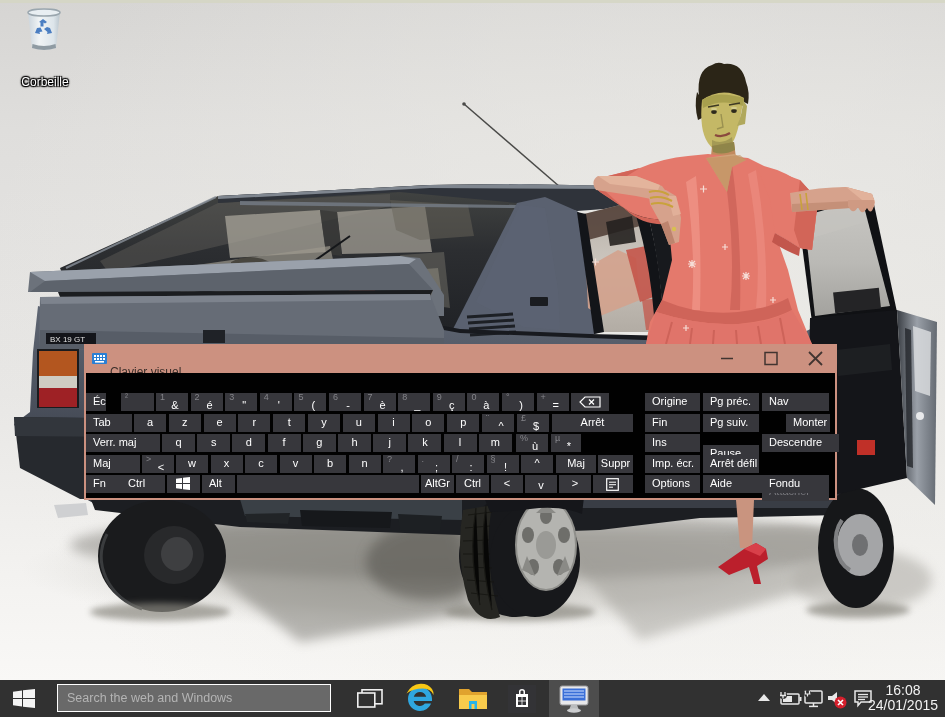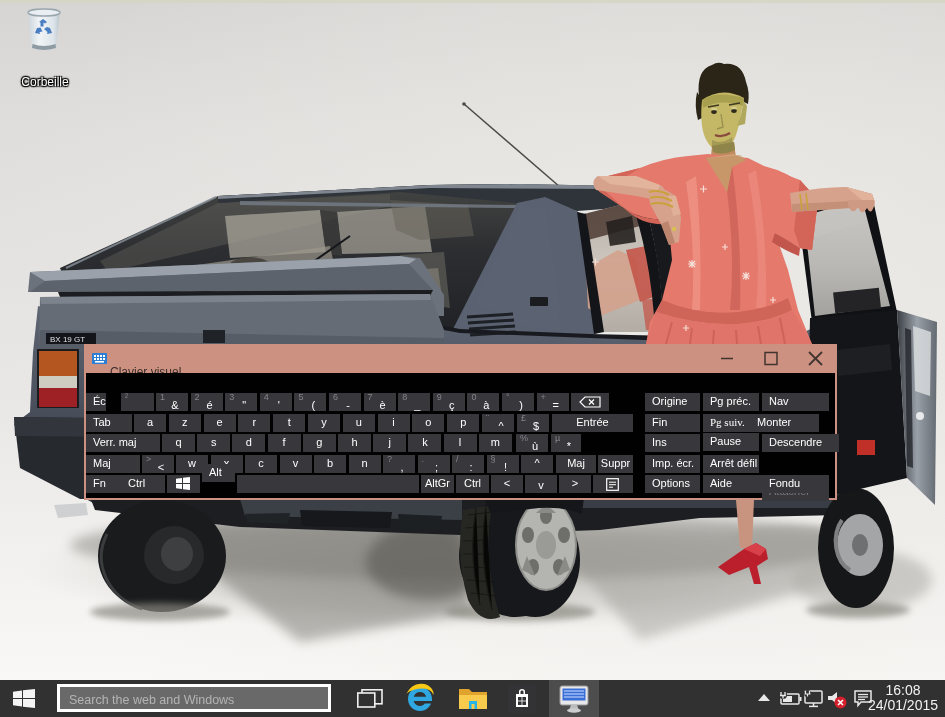--- a/index.html
+++ b/index.html
@@ -10,21 +10,21 @@
 #kbtitle .txt{position:absolute;left:26px;top:4px;margin-top:17px;}
 #kbbody{position:absolute;left:2px;top:29px;width:749px;height:125px;background:#010101;}
 .key{position:absolute;background:#37373c;color:#fff;font-size:11px;height:18px;overflow:hidden;}
 .key .c{position:absolute;width:100%;text-align:center;top:2px;left:0;}
 .key .l{position:absolute;left:7px;top:2px;}
 .key .sup{position:absolute;left:4px;top:-1px;font-size:9px;color:#85858a;}
 .key .main{position:absolute;width:100%;text-align:center;bottom:0px;left:3px;font-size:11px;}
 .key.gray{color:#77777c;margin-top:28px;}
 
 #taskbar{position:absolute;left:0;top:680px;width:945px;height:37px;background:#313131;}
-#search{position:absolute;left:57px;top:4px;width:274px;height:28px;background:#696969;border:3px solid #ffffff;color:#b4b4b4;font-size:12.5px;line-height:26px;padding-left:9px;box-sizing:border-box;}
+#search{position:absolute;left:57px;top:4px;width:274px;height:28px;background:#696969;border:1px solid #ffffff;color:#b4b4b4;font-size:12.5px;line-height:26px;padding-left:9px;box-sizing:border-box;}
 #clock{position:absolute;right:7px;top:3px;text-align:center;color:#f2f2f2;font-size:14px;line-height:15px;}
 </style></head>
 <body>
 <svg id="scene" width="945" height="717" viewBox="0 0 945 717" xmlns="http://www.w3.org/2000/svg">
 <defs>
 <linearGradient id="wall" x1="0" y1="0" x2="0" y2="1">
  <stop offset="0" stop-color="#d6d5d3"></stop>
         <stop offset="0.18" stop-color="#dfdedc"></stop>
  <stop offset="0.55" stop-color="#e8e7e5"></stop>
         <stop offset="0.8" stop-color="#f3f2f0"></stop>
@@ -455,21 +455,21 @@
       </div>
       <div class="key" style="left: 396px; top: 41px; width: 32px;">
         <span class="sup">¨</span>
         <span class="main">^</span>
       </div>
       <div class="key" style="left: 431px; top: 41px; width: 32px;">
         <span class="sup">£</span>
         <span class="main">$</span>
       </div>
       <div class="key" style="left: 466px; top: 41px; width: 81px;">
-        <span class="c">Entrée</span>
+        <span class="c">Arrêt</span>
       </div>
       <div class="key" style="left: 0px; top: 61px; width: 74px;">
         <span class="l">Verr. maj</span>
       </div>
       <div class="key" style="left: 76px; top: 61px; width: 33px;">
         <span class="c">q</span>
       </div>
       <div class="key" style="left: 111.2px; top: 61px; width: 33px;">
         <span class="c">s</span>
       </div>
@@ -557,21 +557,21 @@
       </div>
       <div class="key" style="left: 0px; top: 102px; width: 39px;">
         <span class="l">Fn</span>
       </div>
       <div class="key" style="left: 35px; top: 102px; width: 44px;">
         <span class="l">Ctrl</span>
       </div>
       <div class="key" style="left: 81px; top: 102px; width: 33px;"><svg width="14" height="14" viewBox="0 0 14 14" style="margin:2px 9px" fill="#fff">
           <path d="M0,1.8 L6,0.9 L6,6 L0,6 Z M7,0.8 L14,0 L14,6 L7,6 Z M0,7 L6,7 L6,12.1 L0,11.2 Z M7,7 L14,7 L14,13 L7,12.2 Z"></path>
         </svg></div>
-      <div class="key" style="left: 116px; top: 91px; width: 33px; text-decoration: underline;">
+      <div class="key" style="left: 116px; top: 102px; width: 33px; text-decoration: underline;">
         <span class="l">Alt</span>
       </div>
       <div class="key" style="left: 151px; top: 102px; width: 182px;"></div>
       <div class="key" style="left: 335px; top: 102px; width: 33px;">
         <span class="c">AltGr</span>
       </div>
       <div class="key" style="left: 370px; top: 102px; width: 33px;">
         <span class="c">Ctrl</span>
       </div>
       <div class="key" style="left: 405px; top: 102px; width: 32px;">
@@ -594,30 +594,30 @@
       </div>
       <div class="key" style="left: 617px; top: 20px; width: 56px;">
         <span class="l">Pg préc.</span>
       </div>
       <div class="key" style="left: 676px; top: 20px; width: 67px;">
         <span class="l">Nav</span>
       </div>
       <div class="key" style="left: 559px; top: 41px; width: 55px;">
         <span class="l">Fin</span>
       </div>
-      <div class="key" style="left: 617px; top: 41px; width: 56px; font-family: Liberation Serif, serif;">
+      <div class="key" style="left: 617px; top: 41px; width: 56px;">
         <span class="l">Pg suiv.</span>
       </div>
-      <div class="key" style="left: 664px; top: 41px; width: 44px; padding-left: 25px;">
+      <div class="key" style="left: 700px; top: 41px; width: 44px;">
         <span class="l">Monter</span>
       </div>
       <div class="key" style="left: 559px; top: 61px; width: 55px;">
         <span class="l">Ins</span>
       </div>
-      <div class="key" style="left: 617px; top: 60px; width: 56px;">
+      <div class="key" style="left: 617px; top: 72px; width: 56px;">
         <span class="l">Pause</span>
       </div>
       <div class="key" style="left: 676px; top: 61px; width: 77px;">
         <span class="l">Descendre</span>
       </div>
       <div class="key" style="left: 559px; top: 82px; width: 55px;">
         <span class="l">Imp. écr.</span>
       </div>
       <div class="key" style="left: 617px; top: 82px; width: 56px;">
         <span class="l">Arrêt défil</span>

